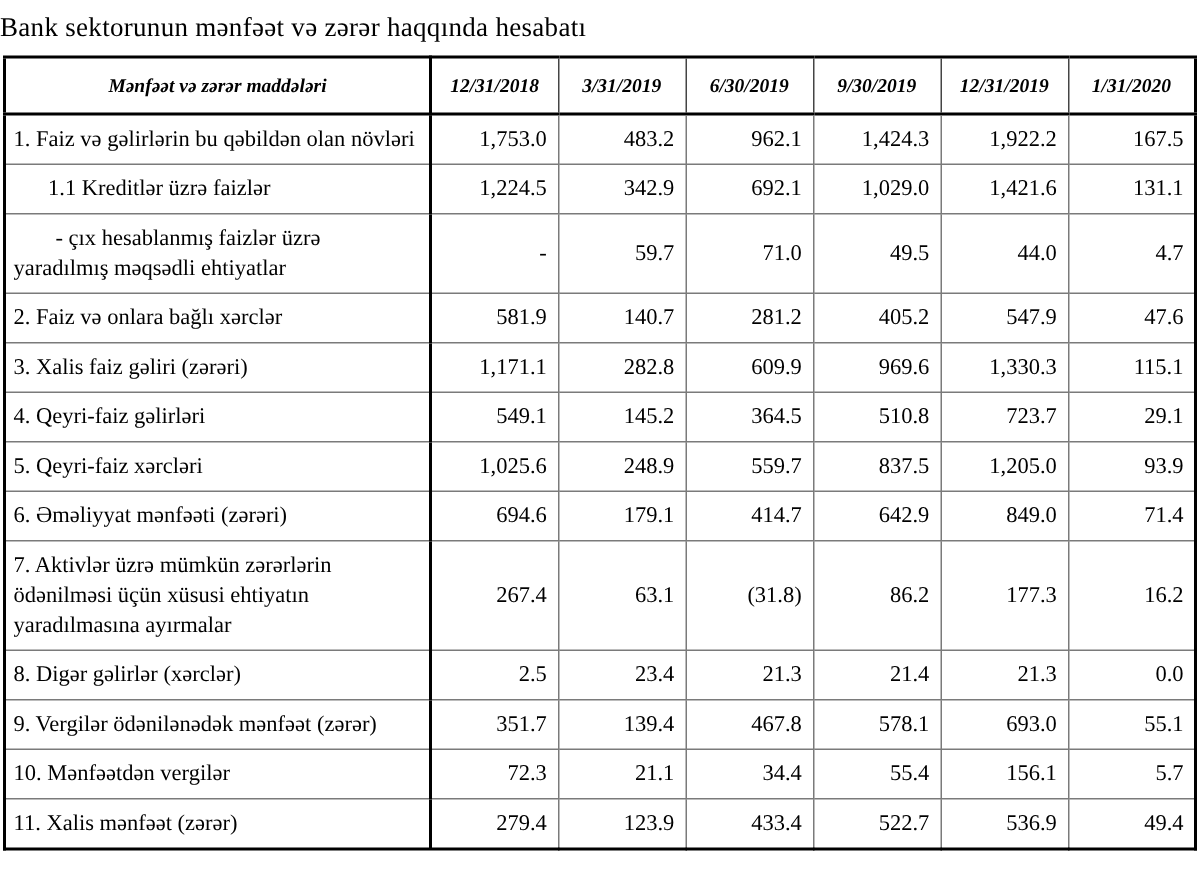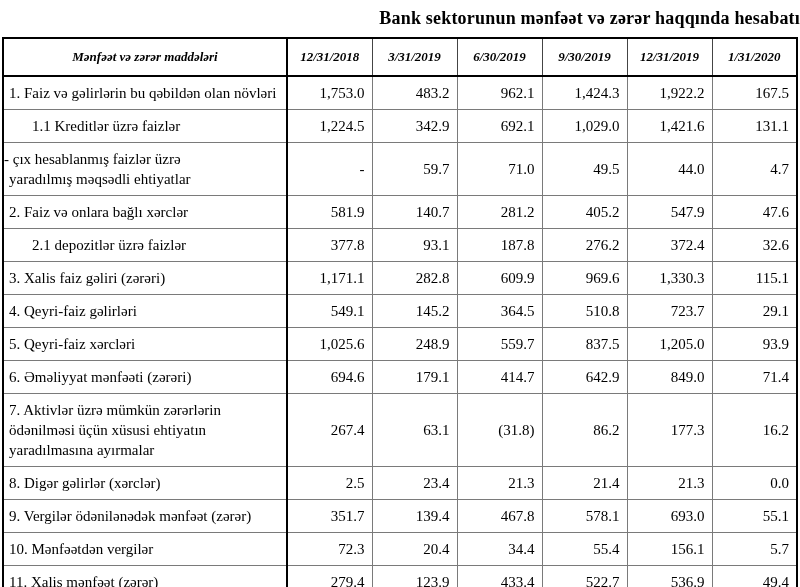--- a/index.html
+++ b/index.html
@@ -11,22 +11,22 @@
     font-family: "Liberation Serif", "DejaVu Serif", serif;
     color: #000000;
   }
   .page {
     width: 800px;
     height: 587px;
     background: #ffffff;
     overflow: hidden;
   }
   .title {
-    text-align: right;
-    font-weight: bold;
+    text-align: left;
+    font-weight: normal;
     font-size: 18px;
     line-height: 22px;
     margin: 7px 0 8px 0;
     letter-spacing: 0.2px;
   }
   table.pnl {
     border-collapse: collapse;
     table-layout: fixed;
     width: 794px;
     margin: 0 auto;
@@ -57,21 +57,21 @@
   }
   td.label {
     padding: 6px 4px 6px 0;
     margin-left: 32px;
   }
   td.label .ll {
     line-height: 20px;
   }
   .ind0 { padding-left: 5px; }
   .ind1 { padding-left: 28px; }
-  .ind2 { }
+  .ind2 { padding-left: 33px; }
   td.num {
     text-align: right;
     padding: 6px 7px 6px 2px;
     line-height: 20px;
     white-space: nowrap;
   }
 </style>
 </head>
 <body>
 
@@ -140,31 +140,20 @@
           </td>
           <td class="num">581.9</td>
           <td class="num">140.7</td>
           <td class="num">281.2</td>
           <td class="num">405.2</td>
           <td class="num">547.9</td>
           <td class="num">47.6</td>
         </tr>
         <tr>
           <td class="label">
-            <div class="ll ind1">2.1 depozitlər üzrə faizlər</div>
-          </td>
-          <td class="num">377.8</td>
-          <td class="num">93.1</td>
-          <td class="num">187.8</td>
-          <td class="num">276.2</td>
-          <td class="num">372.4</td>
-          <td class="num">32.6</td>
-        </tr>
-        <tr>
-          <td class="label">
             <div class="ll ind0">3. Xalis faiz gəliri (zərəri)</div>
           </td>
           <td class="num">1,171.1</td>
           <td class="num">282.8</td>
           <td class="num">609.9</td>
           <td class="num">969.6</td>
           <td class="num">1,330.3</td>
           <td class="num">115.1</td>
         </tr>
         <tr>
@@ -233,21 +222,21 @@
           <td class="num">467.8</td>
           <td class="num">578.1</td>
           <td class="num">693.0</td>
           <td class="num">55.1</td>
         </tr>
         <tr>
           <td class="label">
             <div class="ll ind0">10. Mənfəətdən vergilər</div>
           </td>
           <td class="num">72.3</td>
-          <td class="num">20.4</td>
+          <td class="num">21.1</td>
           <td class="num">34.4</td>
           <td class="num">55.4</td>
           <td class="num">156.1</td>
           <td class="num">5.7</td>
         </tr>
         <tr>
           <td class="label">
             <div class="ll ind0">11. Xalis mənfəət (zərər)</div>
           </td>
           <td class="num">279.4</td>

